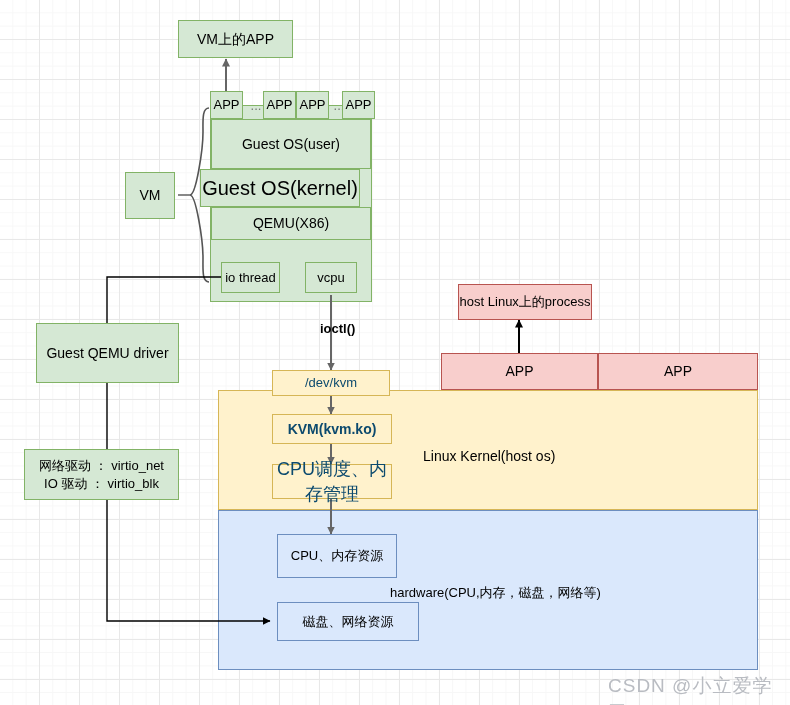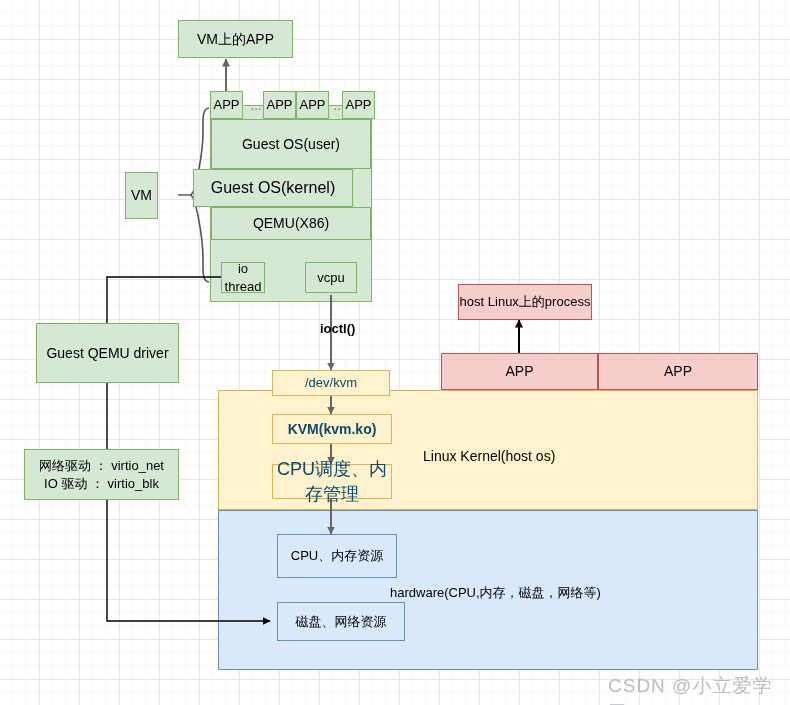--- a/index.html
+++ b/index.html
@@ -81,34 +81,34 @@
     <line x1="190" y1="195" x2="178" y2="195" stroke="#555" stroke-width="1.4"></line>
 
     <polyline points="221,277 107,277 107,323" fill="none" stroke="#000" stroke-width="1.4"></polyline>
 
     <polyline points="107,383 107,449" fill="none" stroke="#000" stroke-width="1.4"></polyline>
     <polyline points="107,500 107,621 270,621" fill="none" stroke="#000" stroke-width="1.4" marker-end="url(#arrK)"></polyline>
   </svg>
 
   <div class="box green" style="left:178px;top:20px;width:115px;height:38px;font-size:14px;">VM上的APP</div>
 
-  <div class="box green" style="left:125px;top:172px;width:33px;height:47px;font-size:14px;">VM</div>
+  <div class="box green" style="left:125px;top:172px;width:50px;height:47px;font-size:14px;">VM</div>
 
   <div class="box green" style="left:210px;top:91px;width:33px;height:28px;font-size:13px;">APP</div>
   <div class="plain" style="left:243px;top:98px;width:26px;text-align:center;font-size:13px;color:#777;">...</div>
   <div class="box green" style="left:263px;top:91px;width:33px;height:28px;font-size:13px;">APP</div>
   <div class="box green" style="left:296px;top:91px;width:33px;height:28px;font-size:13px;">APP</div>
   <div class="plain" style="left:326px;top:98px;width:26px;text-align:center;font-size:13px;color:#777;">...</div>
   <div class="box green" style="left:342px;top:91px;width:33px;height:28px;font-size:13px;">APP</div>
 
   <div class="box green" style="left:211px;top:119px;width:160px;height:50px;font-size:14px;text-align:center;">Guest OS(user)</div>
-  <div class="box green" style="left:193px;top:169px;width:160px;height:38px;font-size:16px;">Guest OS(kernel)</div>
+  <div class="box green" style="left:200px;top:169px;width:160px;height:38px;font-size:20px;">Guest OS(kernel)</div>
   <div class="box green" style="left:211px;top:207px;width:160px;height:33px;font-size:14px;">QEMU(X86)</div>
 
-  <div class="box green" style="left:221px;top:262px;width:44px;height:31px;font-size:13px;">io thread</div>
+  <div class="box green" style="left:221px;top:262px;width:59px;height:31px;font-size:13px;">io thread</div>
   <div class="box green" style="left:305px;top:262px;width:52px;height:31px;font-size:13px;">vcpu</div>
 
   <div class="box green" style="left:36px;top:323px;width:143px;height:60px;font-size:14px;">Guest QEMU driver</div>
 
   <div class="box green" style="left:24px;top:449px;width:155px;height:51px;font-size:13px;flex-direction:column;">
     <span>网络驱动 ：  virtio_net</span>
     <span>IO 驱动  ：  virtio_blk</span>
   </div>
 
   <div class="plain" style="left:320px;top:321px;font-size:13px;font-weight:bold;">ioctl()</div>
@@ -117,19 +117,19 @@
   <div class="box orange" style="left:272px;top:414px;width:120px;height:30px;font-size:14px;font-weight:bold;">KVM(kvm.ko)</div>
   <div class="box orange" style="left:272px;top:464px;width:120px;height:35px;font-size:18px;">CPU调度、内存管理</div>
 
   <div class="plain" style="left:423px;top:448px;font-size:14px;">Linux Kernel(host os)</div>
 
   <div class="box red" style="left:458px;top:284px;width:134px;height:36px;font-size:13px;">host Linux上的process</div>
   <div class="box red" style="left:441px;top:353px;width:157px;height:37px;font-size:14px;">APP</div>
   <div class="box red" style="left:598px;top:353px;width:160px;height:37px;font-size:14px;">APP</div>
 
   <div class="box blue" style="left:277px;top:534px;width:120px;height:44px;font-size:13px;">CPU、内存资源</div>
-  <div class="box blue" style="left:277px;top:602px;width:128px;height:39px;font-size:13px;">磁盘、网络资源</div>
+  <div class="box blue" style="left:277px;top:602px;width:142px;height:39px;font-size:13px;">磁盘、网络资源</div>
 
   <div class="plain" style="left:390px;top:584px;font-size:13px;">hardware(CPU,内存，磁盘，网络等)</div>
 
   <div class="watermark" style="left:608px;top:673px;">CSDN @小立爱学习</div>
 
 </div>
 
 </body></html>

